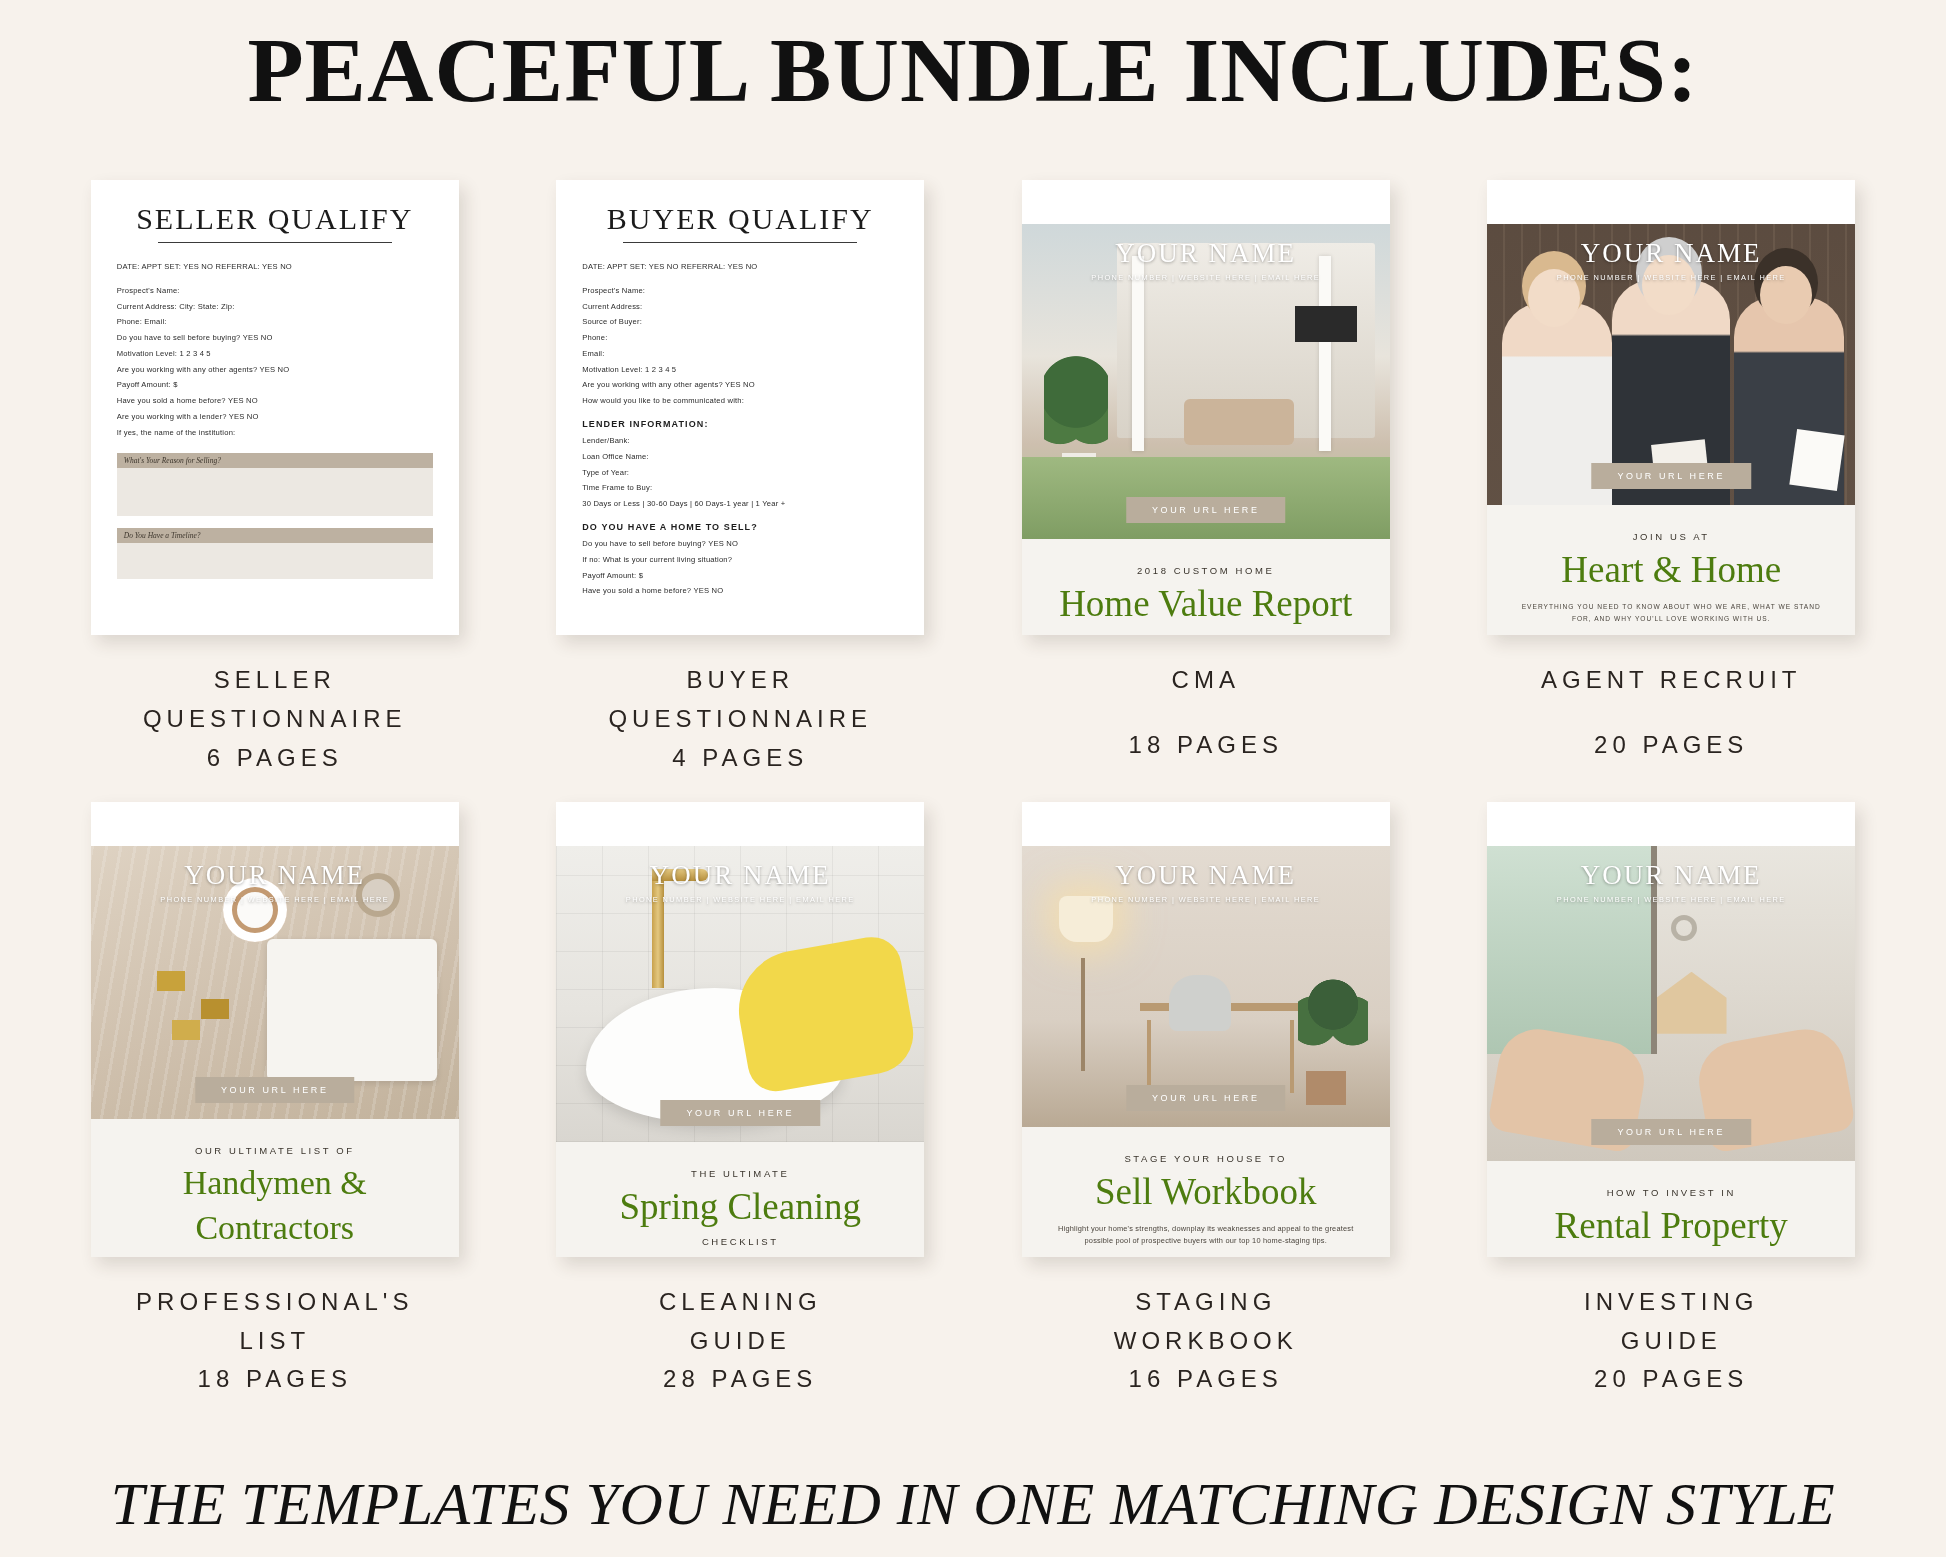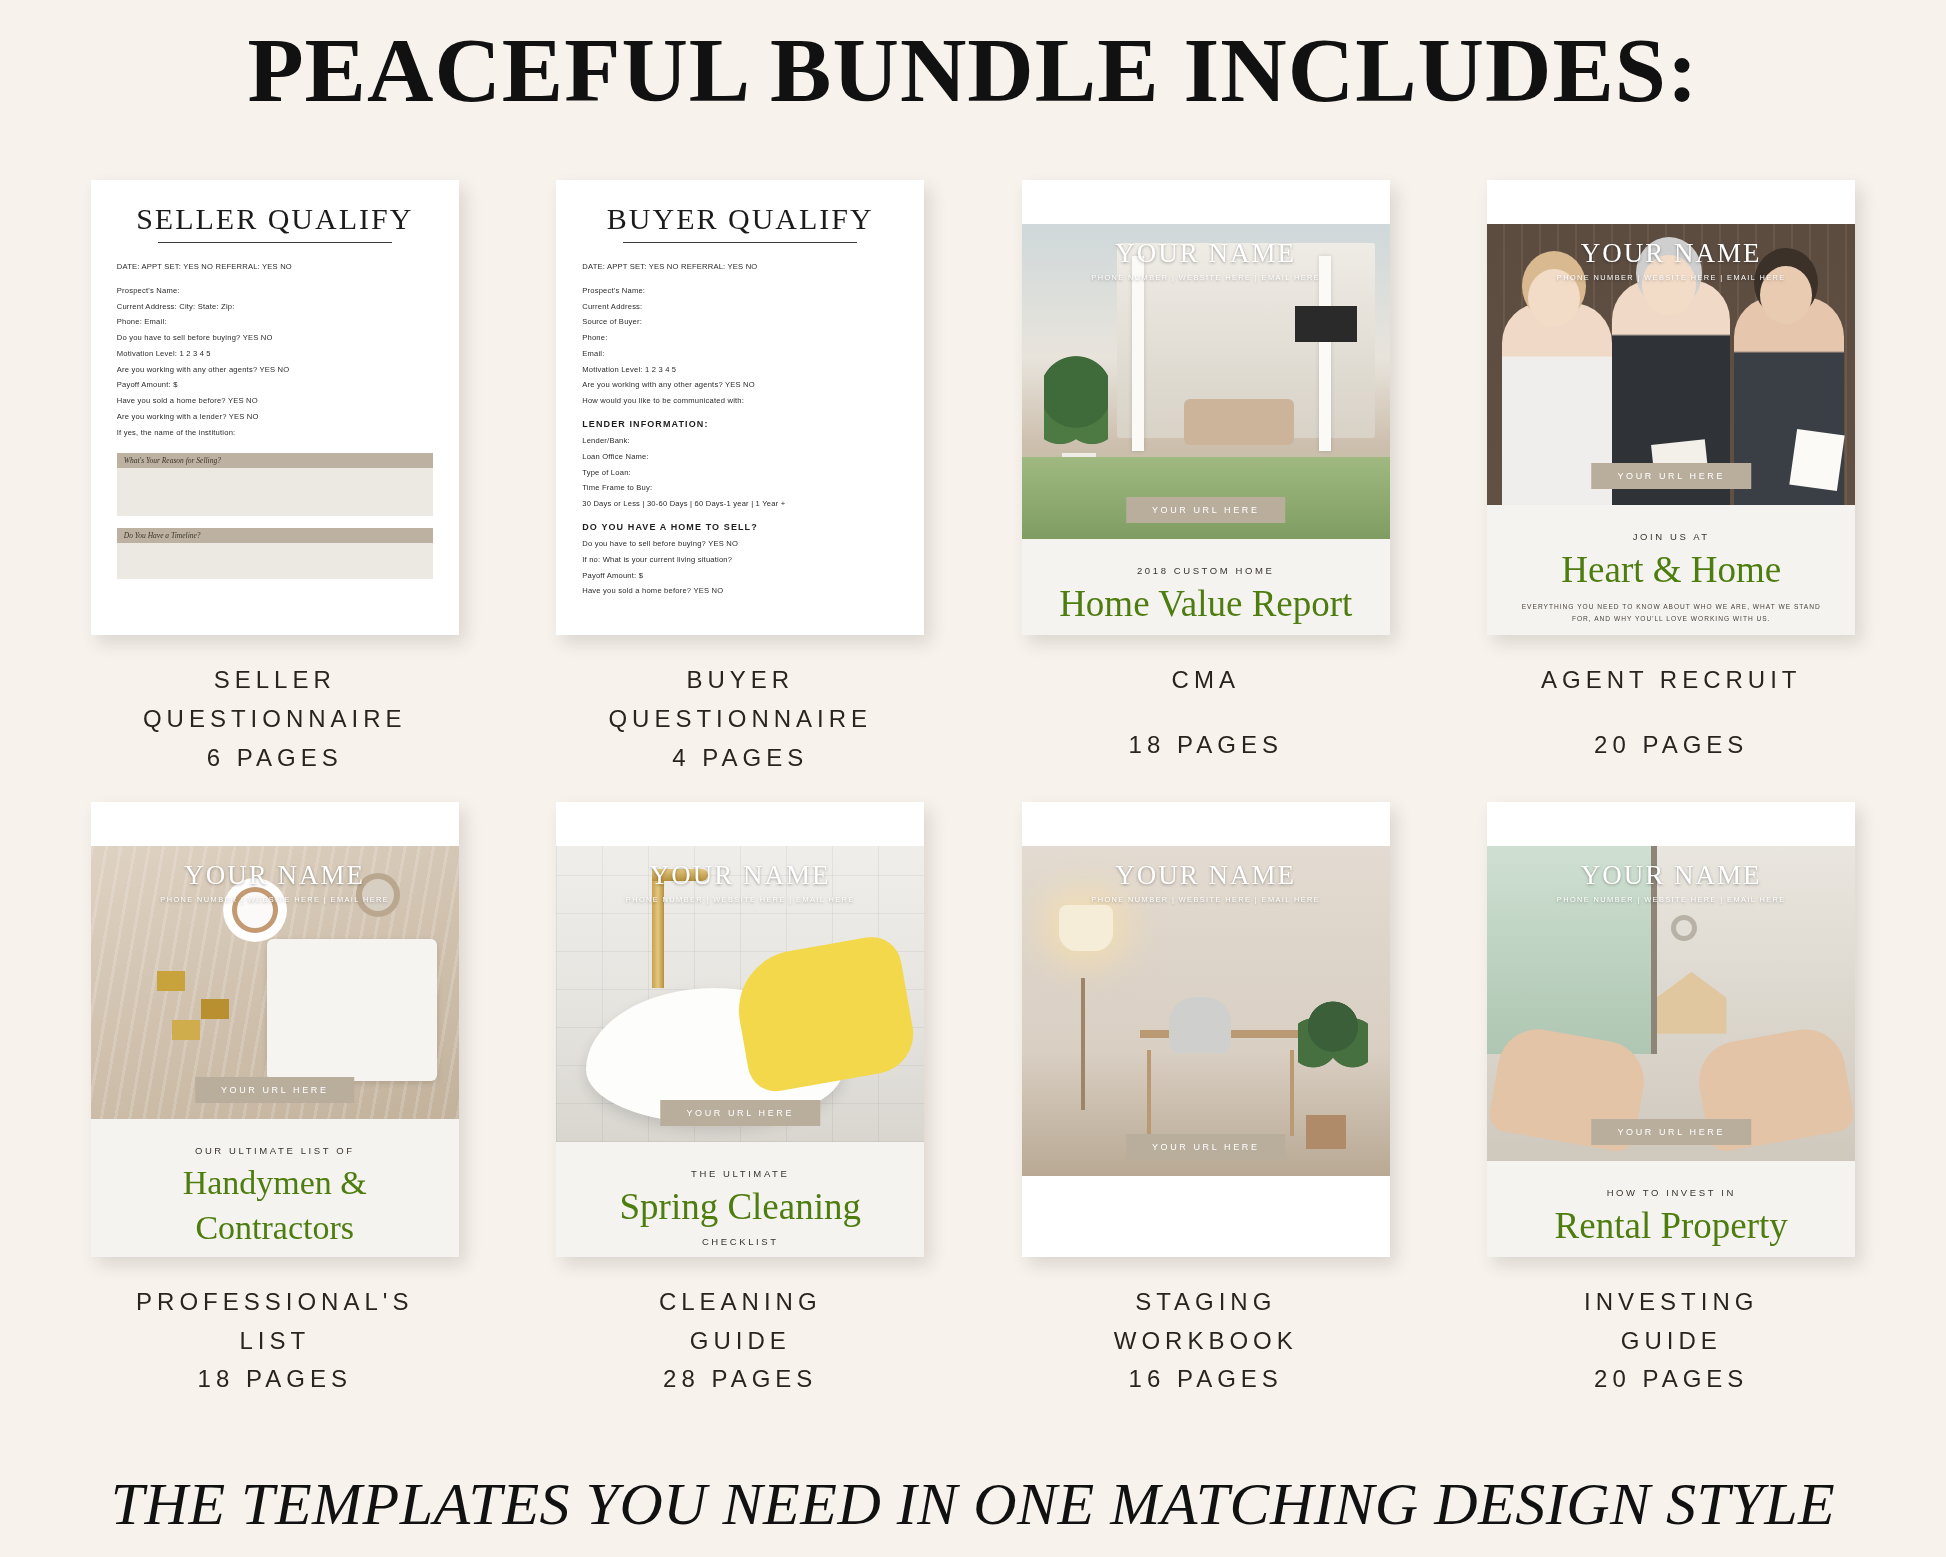--- a/index.html
+++ b/index.html
@@ -260,21 +260,21 @@
             <div class="row">Phone:</div>
             <div class="row">Email:</div>
             <div class="row">Motivation Level:   1     2     3     4     5</div>
             <div class="row">Are you working with any other agents?    YES    NO</div>
             <div class="row">How would you like to be communicated with:</div>
           </div>
           <div class="sec">LENDER INFORMATION:</div>
           <div class="ql">
             <div class="row">Lender/Bank:</div>
             <div class="row">Loan Office Name:</div>
-            <div class="row">Type of Loan:</div>
+            <div class="row">Type of Year:</div>
             <div class="row">Time Frame to Buy:</div>
             <div class="row">30 Days or Less  |  30-60 Days  |  60 Days-1 year  |  1 Year +</div>
           </div>
           <div class="sec">DO YOU HAVE A HOME TO SELL?</div>
           <div class="ql">
             <div class="row">Do you have to sell before buying?   YES   NO</div>
             <div class="row">If no: What is your current living situation?</div>
             <div class="row">Payoff Amount: $</div>
             <div class="row">Have you sold a home before?   YES   NO</div>
           </div>
@@ -426,20 +426,25 @@
               <div class="chair"></div>
               <div class="plant2"></div>
               <div class="pot2"></div>
             </div>
             <div class="nameplate">
               <div class="nm">YOUR NAME</div>
               <div class="sub">PHONE NUMBER | WEBSITE HERE | EMAIL HERE</div>
             </div>
             <div class="urlbtn">YOUR URL HERE</div>
           </div>
+          <div class="body">
+            <div class="eyebrow">STAGE YOUR HOUSE TO</div>
+            <div class="bigtitle">Sell Workbook</div>
+            <div class="blurb plain">Highlight your home's strengths, downplay its weaknesses and appeal to the greatest possible pool of prospective buyers with our top 10 home-staging tips.</div>
+          </div>
         </div>
       </div>
       <div class="caption">
         <span>STAGING</span><br>
         <span>WORKBOOK</span>
         <span class="pages">16 PAGES</span>
       </div>
     </div>
 
     <div class="cell">

